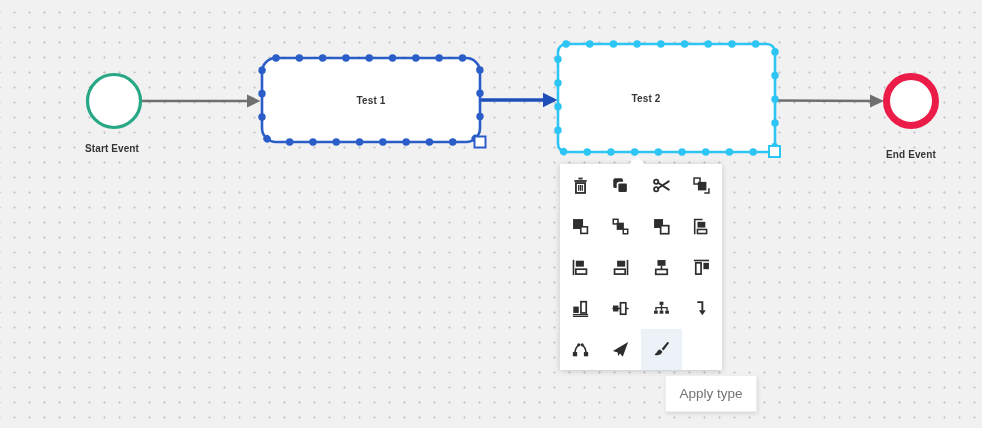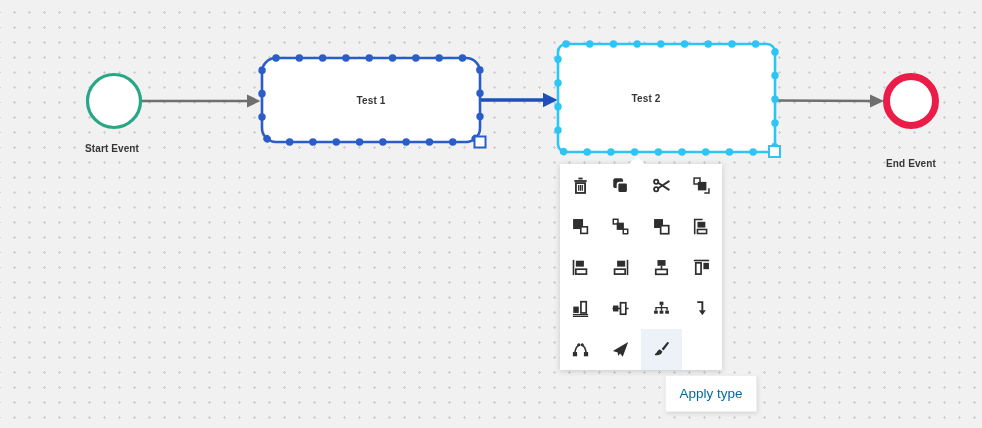--- a/index.html
+++ b/index.html
@@ -29,21 +29,21 @@
   }
   .ctx-btn{
     display:flex;align-items:center;justify-content:center;cursor:pointer;
   }
   .ctx-btn.highlighted{background:#edf1f8;}
   .ctx-btn svg{display:block;}
   .tooltip{
     position:absolute;left:665px;top:375px;width:92px;height:37px;
     background:#fff;border:1px solid #efefef;box-shadow:1px 2px 4px rgba(0,0,0,.10);
     display:flex;align-items:center;justify-content:center;
-    font-size:13.5px;color:#0369a1;z-index:6;box-sizing:border-box;
+    font-size:13.5px;color:#737373;z-index:6;box-sizing:border-box;
   }
 </style>
 </head>
 <body>
 
 <div class="stage">
 
   <svg class="diagram-svg" width="982" height="428" viewBox="0 0 982 428">
 
     <g>
@@ -78,21 +78,21 @@
     </g>
 
     <g>
       <circle cx="911" cy="101" r="24.5" fill="#ffffff" stroke-width="7" stroke="#ec1c48"></circle>
     </g>
   </svg>
 
   <div class="node-label" style="left:112px;top:148px;">Start Event</div>
   <div class="node-label" style="left:371px;top:100px;">Test 1</div>
   <div class="node-label" style="left:646px;top:98px;">Test 2</div>
-  <div class="node-label" style="left:911px;top:154px;margin-top:9px;">End Event</div>
+  <div class="node-label" style="left:911px;top:154px;">End Event</div>
 
   <div class="ctx-menu">
     <div class="ctx-caret"></div>
 
     <div class="ctx-btn">
         <span>
       <svg width="17" height="17" viewBox="0 0 16 16">
             <path d="M6 .6h4v1.7H6z" fill="#2e2e2e"></path>
             <path d="M2.2 2.9h11.6v1.7H2.2z" fill="#2e2e2e"></path>
             <rect x="3.7" y="5.7" width="8.6" height="9.3" fill="none" stroke="#2e2e2e" stroke-width="1.7"></rect>

